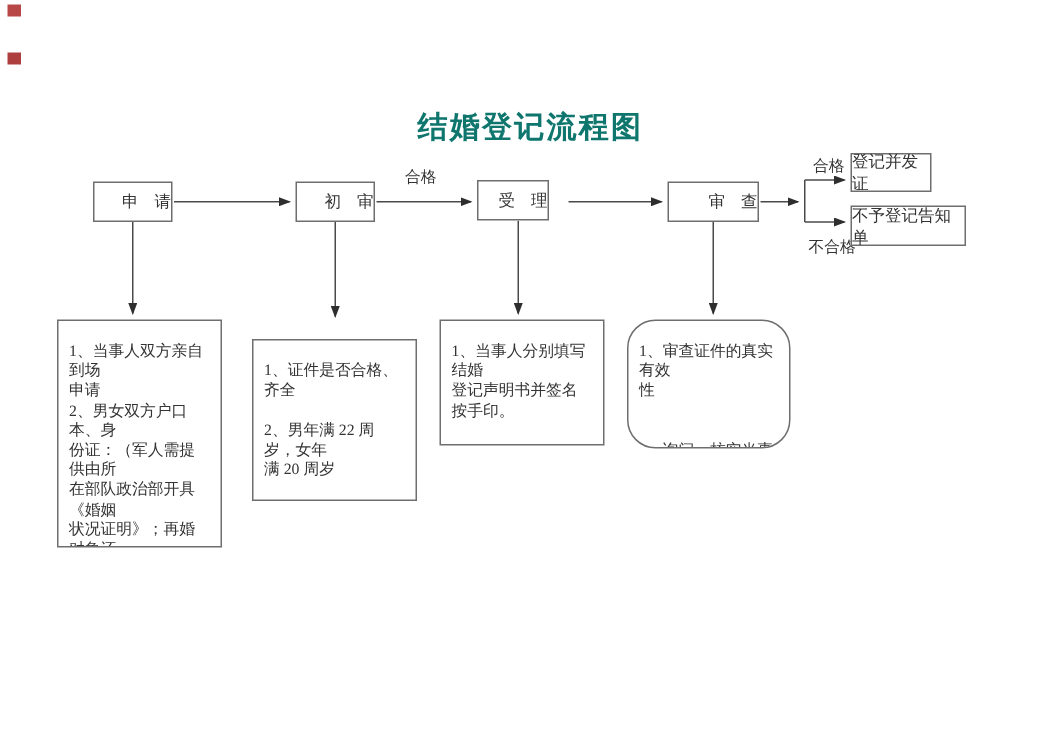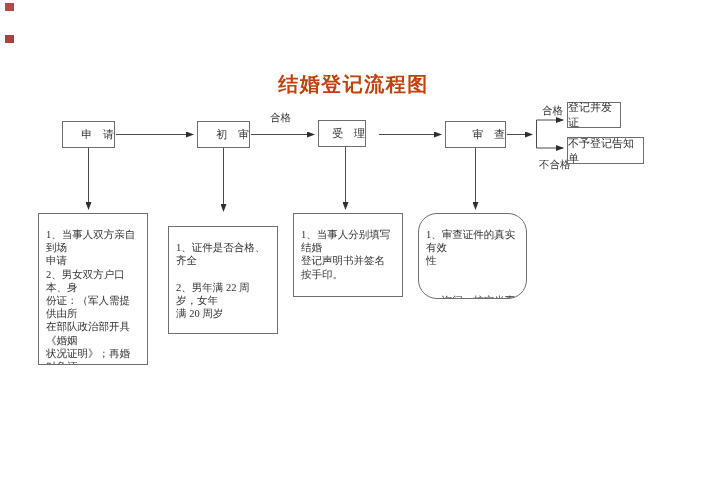--- a/index.html
+++ b/index.html
@@ -10,21 +10,21 @@
   html,body{ background:#fff; }
   .canvas{
     position:relative; width:707px; height:500px;
     background:var(--background);
     font-family:"Liberation Serif","DejaVu Serif",serif;
     color:var(--text); overflow:hidden;
   }
   .title{
     position:absolute; left:0; top:71px; width:707px;
     text-align:center; font-size:20px; font-weight:bold;
-    letter-spacing:1.5px; color:#c2410c;
+    letter-spacing:1.5px; color:#0f766e;
   }
   .connectors{ position:absolute; left:0; top:0; width:707px; height:500px; }
   .connectors line, .connectors polyline{ stroke:var(--line); stroke-width:1; fill:none; }
   .connectors .ah{ fill:#2e2e2e; }
 
   .step{
     position:absolute; height:27px; border:1px solid var(--border);
     display:flex; align-items:center; justify-content:flex-end;
     font-size:11px; word-spacing:8px; background:#fff;
   }

